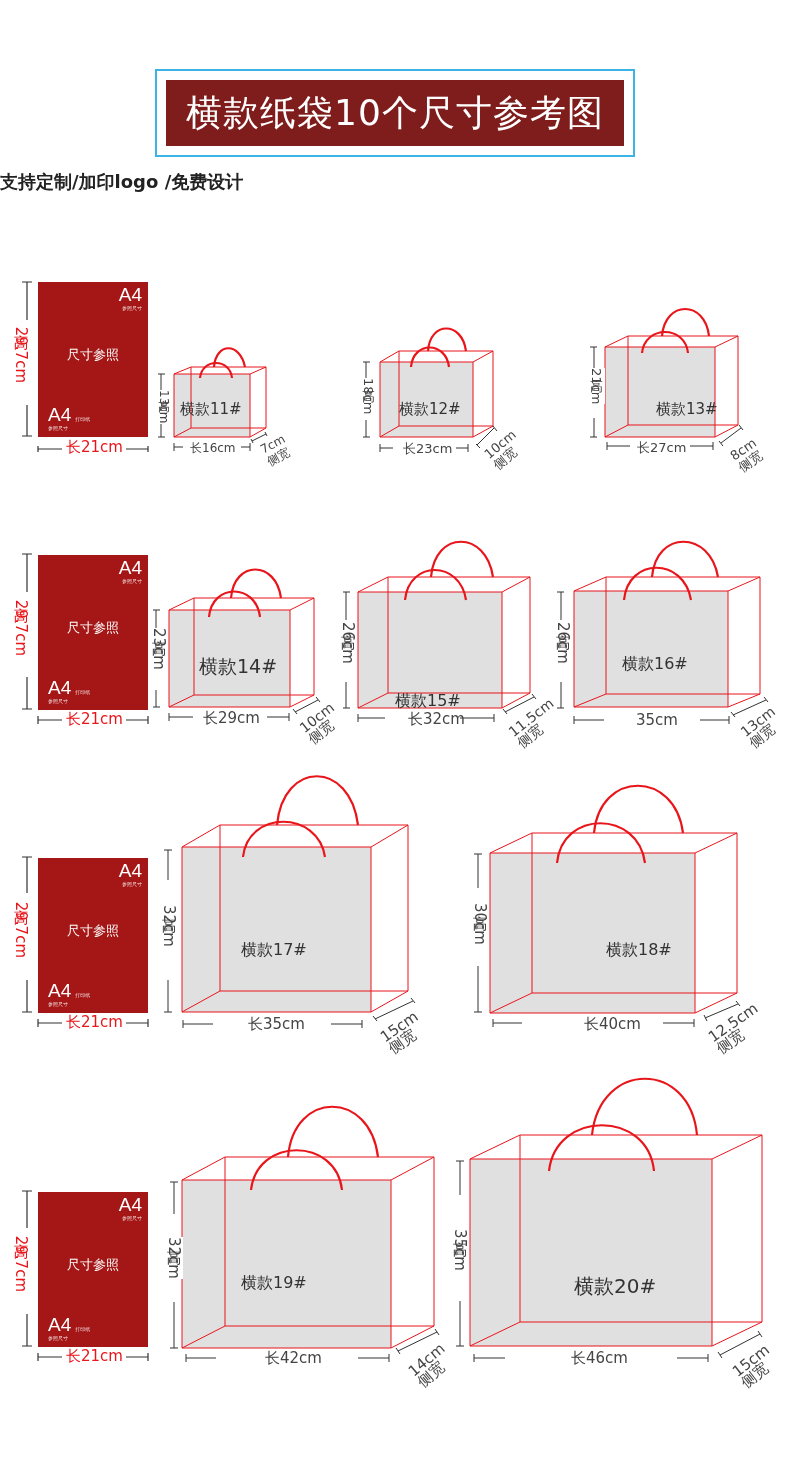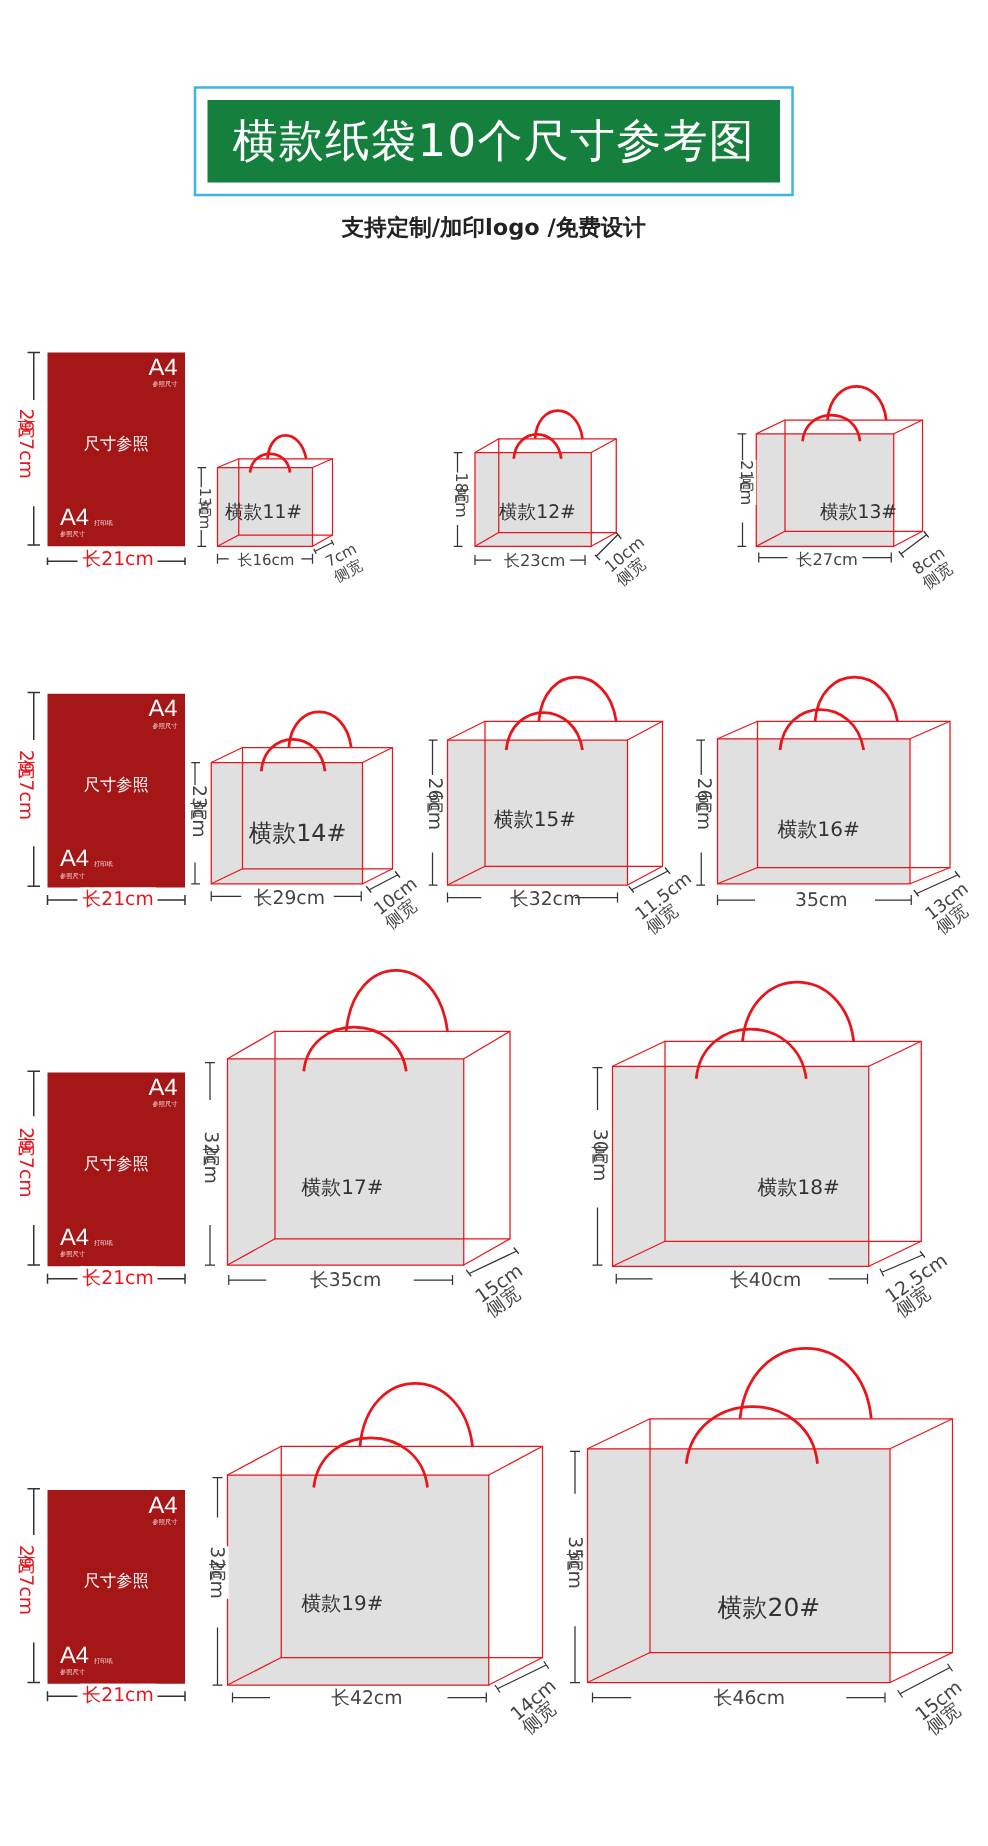--- a/index.html
+++ b/index.html
@@ -1,20 +1,20 @@
 <!DOCTYPE html>
 <html><head>
 <meta charset="utf-8">
 <style>
   html, body { margin: 0; padding: 0; background: #ffffff; }
   body { width: 790px; height: 1477px; position: relative; overflow: hidden; font-family: "DejaVu Sans", "Liberation Sans", sans-serif; }
   .banner-outer { position: absolute; left: 155px; top: 69px; width: 480px; height: 88px; border: 2px solid #3cb4e6; box-sizing: border-box; background: #fff; }
-  .banner-inner { position: absolute; left: 9px; top: 9px; right: 9px; bottom: 9px; background: #15803d; display: flex; align-items: center; justify-content: center; }
+  .banner-inner { position: absolute; left: 9px; top: 9px; right: 9px; bottom: 9px; background: #7f1d1d; display: flex; align-items: center; justify-content: center; }
   .banner-title { color: #ffffff; font-size: 36px; letter-spacing: 1px; font-weight: normal; }
-  .subtitle { position: absolute; left: 0; width: 790px; top: 170px; text-align: center; font-size: 18px; font-weight: bold; color: #222; }
+  .subtitle { position: absolute; left: 0; width: 790px; top: 170px; font-size: 18px; font-weight: bold; color: #222; }
   svg.canvas { position: absolute; left: 0; top: 0; }
   .a4 { position: absolute; width: 110px; height: 155px; background: #a51717; }
   .a4 .tr { position: absolute; right: 6px; top: 3px; color: #fff; text-align: right; }
   .a4 .tr .big { font-size: 19px; line-height: 20px; font-family: "Liberation Sans", sans-serif; }
   .a4 .sm { font-size: 5px; line-height: 6px; color: #f3dede; }
   .a4 .mid { position: absolute; left: 0; right: 0; top: 64px; text-align: center; color: #fff; font-size: 13px; }
   .a4 .bl { position: absolute; left: 10px; bottom: 6px; color: #fff; }
   .a4 .bl .big { font-size: 19px; line-height: 20px; font-family: "Liberation Sans", sans-serif; }
   .a4 .bl .tag { font-size: 5px; margin-left: 4px; color: #f3dede; }
   .h-label { position: absolute; color: #e8151b; font-size: 15px; writing-mode: vertical-rl; white-space: nowrap; }
@@ -252,21 +252,21 @@
   </div>
 
 <div class="bag-name" style="left:199px; top:654px; font-size:19px;">横款14#</div>
 <div class="dim-v" style="left:149px; top:628px; font-size:15px;">高23cm</div>
 <div class="dim" style="left:203px; top:709px; font-size:15px;">长29cm</div>
 <div class="dim-d" style="left:297px; top:724px; transform:rotate(-38deg); font-size:14px;">
     <div>10cm</div>
     <div>侧宽</div>
   </div>
 
-<div class="bag-name" style="left:395px; top:646px; font-size:16px;">横款15#</div>
+<div class="bag-name" style="left:395px; top:691px; font-size:16px;">横款15#</div>
 <div class="dim-v" style="left:338px; top:622px; font-size:15px;">高26cm</div>
 <div class="dim" style="left:408px; top:710px; font-size:15px;">长32cm</div>
 <div class="dim-d" style="left:506px; top:728px; transform:rotate(-38deg); font-size:14px;">
     <div>11.5cm</div>
     <div>侧宽</div>
   </div>
 
 <div class="bag-name" style="left:622px; top:654px; font-size:16px;">横款16#</div>
 <div class="dim-v" style="left:553px; top:622px; font-size:15px;">高26cm</div>
 <div class="dim" style="left:636px; top:711px; font-size:15px;">35cm</div>

